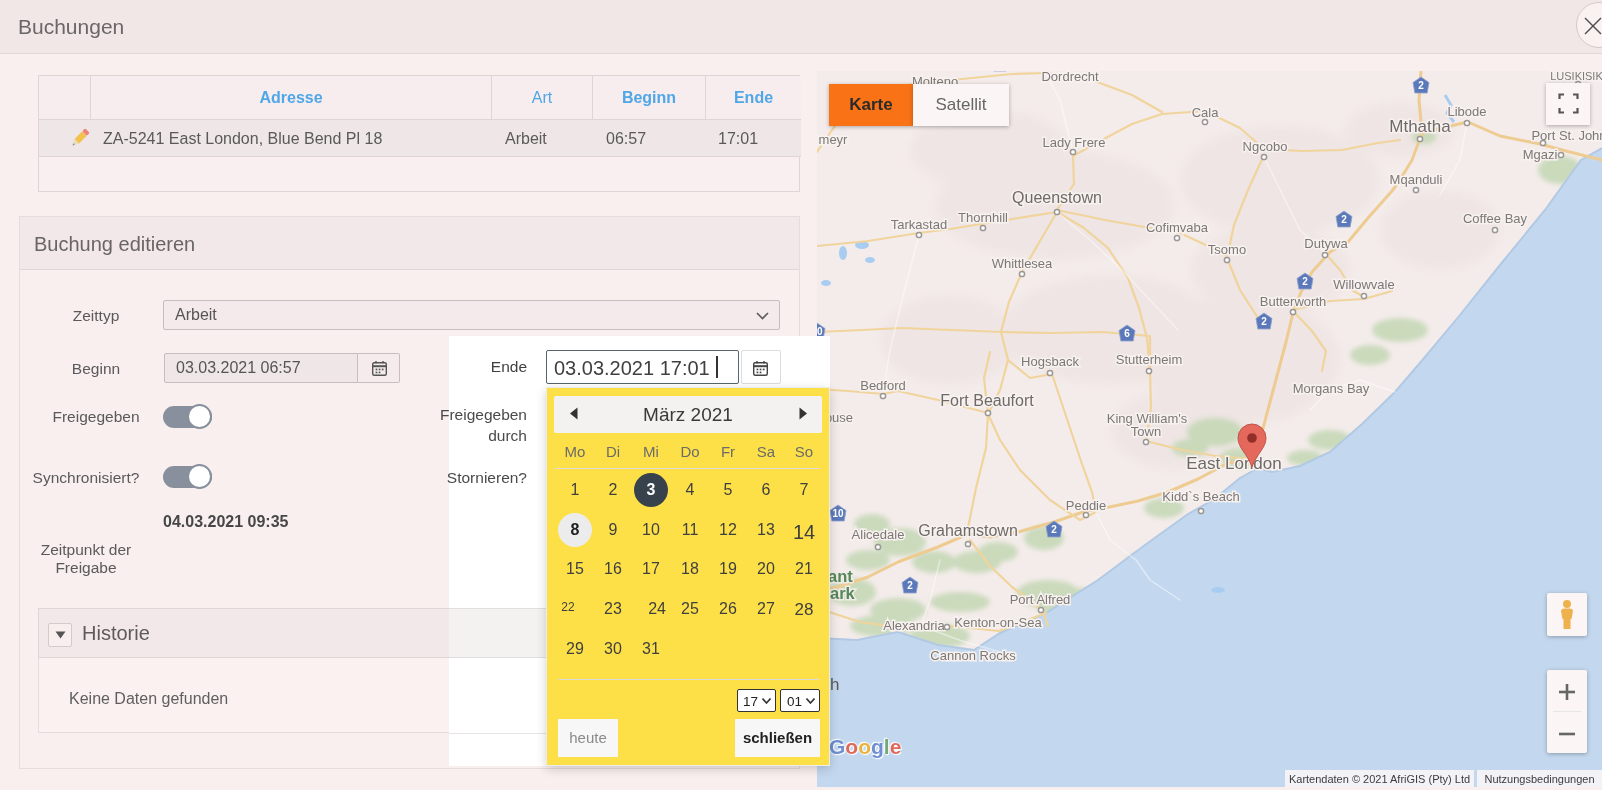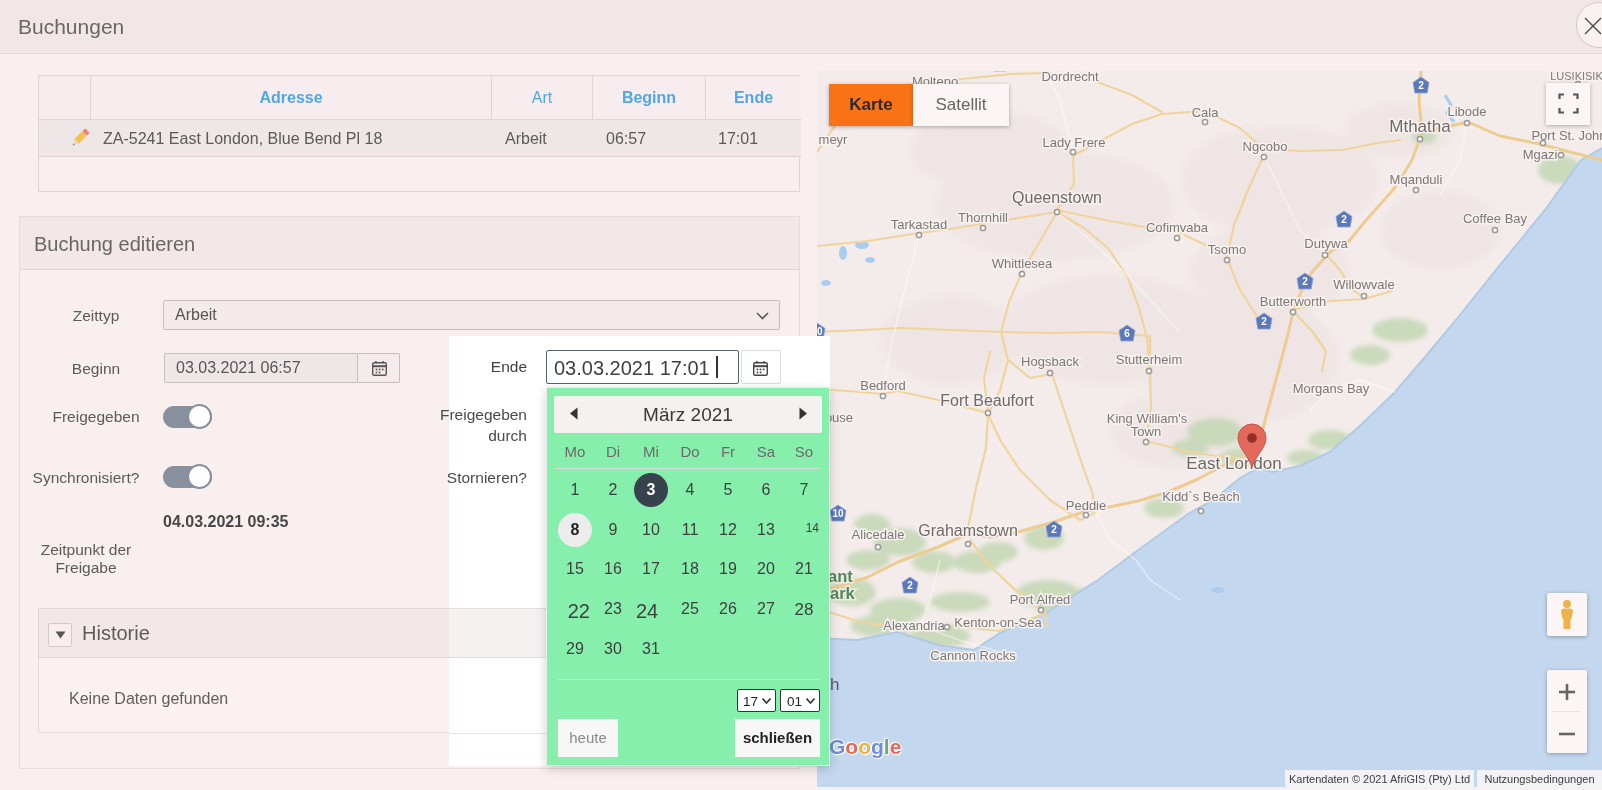--- a/index.html
+++ b/index.html
@@ -361,21 +361,21 @@
         <rect x="4.6" y="8.6" width="1.7" height="1.7"></rect>
         <rect x="7.7" y="8.6" width="1.7" height="1.7"></rect>
         <rect x="10.8" y="8.6" width="1.7" height="1.7"></rect>
         <rect x="4.6" y="11.6" width="1.7" height="1.7"></rect>
         <rect x="7.7" y="11.6" width="1.7" height="1.7"></rect>
       </g>
     </svg></div>
 <div class="abs" style="left:427px;top:404px;width:100px;text-align:right;font-size:15.5px;color:#4a4a4a;line-height:21px">Freigegeben<br>durch</div>
 <div class="abs" style="left:427px;top:469px;width:100px;text-align:right;font-size:15.5px;color:#4a4a4a">Stornieren?</div>
 
-<div class="abs" style="left:546px;top:387px;width:284px;height:379px;background:#86efac;border:1px solid #ececec;box-shadow:0 3px 10px rgba(0,0,0,0.18)">
+<div class="abs" style="left:546px;top:387px;width:284px;height:379px;background:#fde047;border:1px solid #ececec;box-shadow:0 3px 10px rgba(0,0,0,0.18)">
   <div class="abs" style="left:7px;top:8px;width:268px;height:37px;background:#f3f2f0;border-radius:2px"></div>
   <svg class="abs" style="left:22px;top:19px" width="9" height="13" viewBox="0 0 9 13">
       <path d="M8.5 0.5 L1 6.5 L8.5 12.5 Z" fill="#333"></path>
     </svg>
   <svg class="abs" style="left:252px;top:19px" width="9" height="13" viewBox="0 0 9 13">
       <path d="M0.5 0.5 L8 6.5 L0.5 12.5 Z" fill="#333"></path>
     </svg>
   <div class="abs" style="left:41px;top:16px;width:200px;text-align:center;font-size:19px;color:#3a3a3a">März 2021</div>
   <div class="abs" style="left:13px;top:55px;width:30px;text-align:center;font-size:15px;color:#6b6b6b">Mo</div>
   <div class="abs" style="left:51px;top:55px;width:30px;text-align:center;font-size:15px;color:#6b6b6b">Di</div>
@@ -391,31 +391,31 @@
   <div class="abs" style="left:128px;top:93px;width:30px;text-align:center;font-size:16px;color:#3f3f3f">4</div>
   <div class="abs" style="left:166px;top:93px;width:30px;text-align:center;font-size:16px;color:#3f3f3f">5</div>
   <div class="abs" style="left:204px;top:93px;width:30px;text-align:center;font-size:16px;color:#3f3f3f">6</div>
   <div class="abs" style="left:242px;top:93px;width:30px;text-align:center;font-size:16px;color:#3f3f3f">7</div>
   <div class="abs" style="left:11px;top:125px;width:34px;height:34px;border-radius:50%;background:#ececec;color:#222;font-weight:bold;text-align:center;line-height:34px;font-size:16px">8</div>
   <div class="abs" style="left:51px;top:133px;width:30px;text-align:center;font-size:16px;color:#3f3f3f">9</div>
   <div class="abs" style="left:89px;top:133px;width:30px;text-align:center;font-size:16px;color:#3f3f3f">10</div>
   <div class="abs" style="left:128px;top:133px;width:30px;text-align:center;font-size:16px;color:#3f3f3f">11</div>
   <div class="abs" style="left:166px;top:133px;width:30px;text-align:center;font-size:16px;color:#3f3f3f">12</div>
   <div class="abs" style="left:204px;top:133px;width:30px;text-align:center;font-size:16px;color:#3f3f3f">13</div>
-  <div class="abs" style="left:242px;top:133px;width:30px;text-align:right;font-size:12px;color:#3f3f3f">14</div>
+  <div class="abs" style="left:242px;top:133px;width:30px;text-align:center;font-size:20px;color:#3f3f3f">14</div>
   <div class="abs" style="left:13px;top:172px;width:30px;text-align:center;font-size:16px;color:#3f3f3f">15</div>
   <div class="abs" style="left:51px;top:172px;width:30px;text-align:center;font-size:16px;color:#3f3f3f">16</div>
   <div class="abs" style="left:89px;top:172px;width:30px;text-align:center;font-size:16px;color:#3f3f3f">17</div>
   <div class="abs" style="left:128px;top:172px;width:30px;text-align:center;font-size:16px;color:#3f3f3f">18</div>
   <div class="abs" style="left:166px;top:172px;width:30px;text-align:center;font-size:16px;color:#3f3f3f">19</div>
   <div class="abs" style="left:204px;top:172px;width:30px;text-align:center;font-size:16px;color:#3f3f3f">20</div>
   <div class="abs" style="left:242px;top:172px;width:30px;text-align:center;font-size:16px;color:#3f3f3f">21</div>
-  <div class="abs" style="left:13px;top:212px;width:30px;text-align:right;font-size:20px;color:#3f3f3f">22</div>
+  <div class="abs" style="left:6px;top:212px;width:30px;text-align:center;font-size:12px;color:#3f3f3f">22</div>
   <div class="abs" style="left:51px;top:212px;width:30px;text-align:center;font-size:16px;color:#3f3f3f">23</div>
-  <div class="abs" style="left:89px;top:212px;width:30px;text-align:left;font-size:20px;color:#3f3f3f">24</div>
+  <div class="abs" style="left:89px;top:212px;width:30px;text-align:right;font-size:16px;color:#3f3f3f">24</div>
   <div class="abs" style="left:128px;top:212px;width:30px;text-align:center;font-size:16px;color:#3f3f3f">25</div>
   <div class="abs" style="left:166px;top:212px;width:30px;text-align:center;font-size:16px;color:#3f3f3f">26</div>
   <div class="abs" style="left:204px;top:212px;width:30px;text-align:center;font-size:16px;color:#3f3f3f">27</div>
   <div class="abs" style="left:242px;top:212px;width:30px;text-align:center;font-size:17px;color:#3f3f3f">28</div>
   <div class="abs" style="left:13px;top:252px;width:30px;text-align:center;font-size:16px;color:#3f3f3f">29</div>
   <div class="abs" style="left:51px;top:252px;width:30px;text-align:center;font-size:16px;color:#3f3f3f">30</div>
   <div class="abs" style="left:89px;top:252px;width:30px;text-align:center;font-size:16px;color:#3f3f3f">31</div>
   <div class="abs" style="left:11px;top:291px;width:261px;height:1px;background:#dcdcdc"></div>
   <div class="abs" style="left:190px;top:301px;width:39px;height:23px;border:1px solid #333;border-radius:2px;background:#fff"></div>
   <div class="abs" style="left:196px;top:306px;font-size:13.5px;color:#222">17</div>

